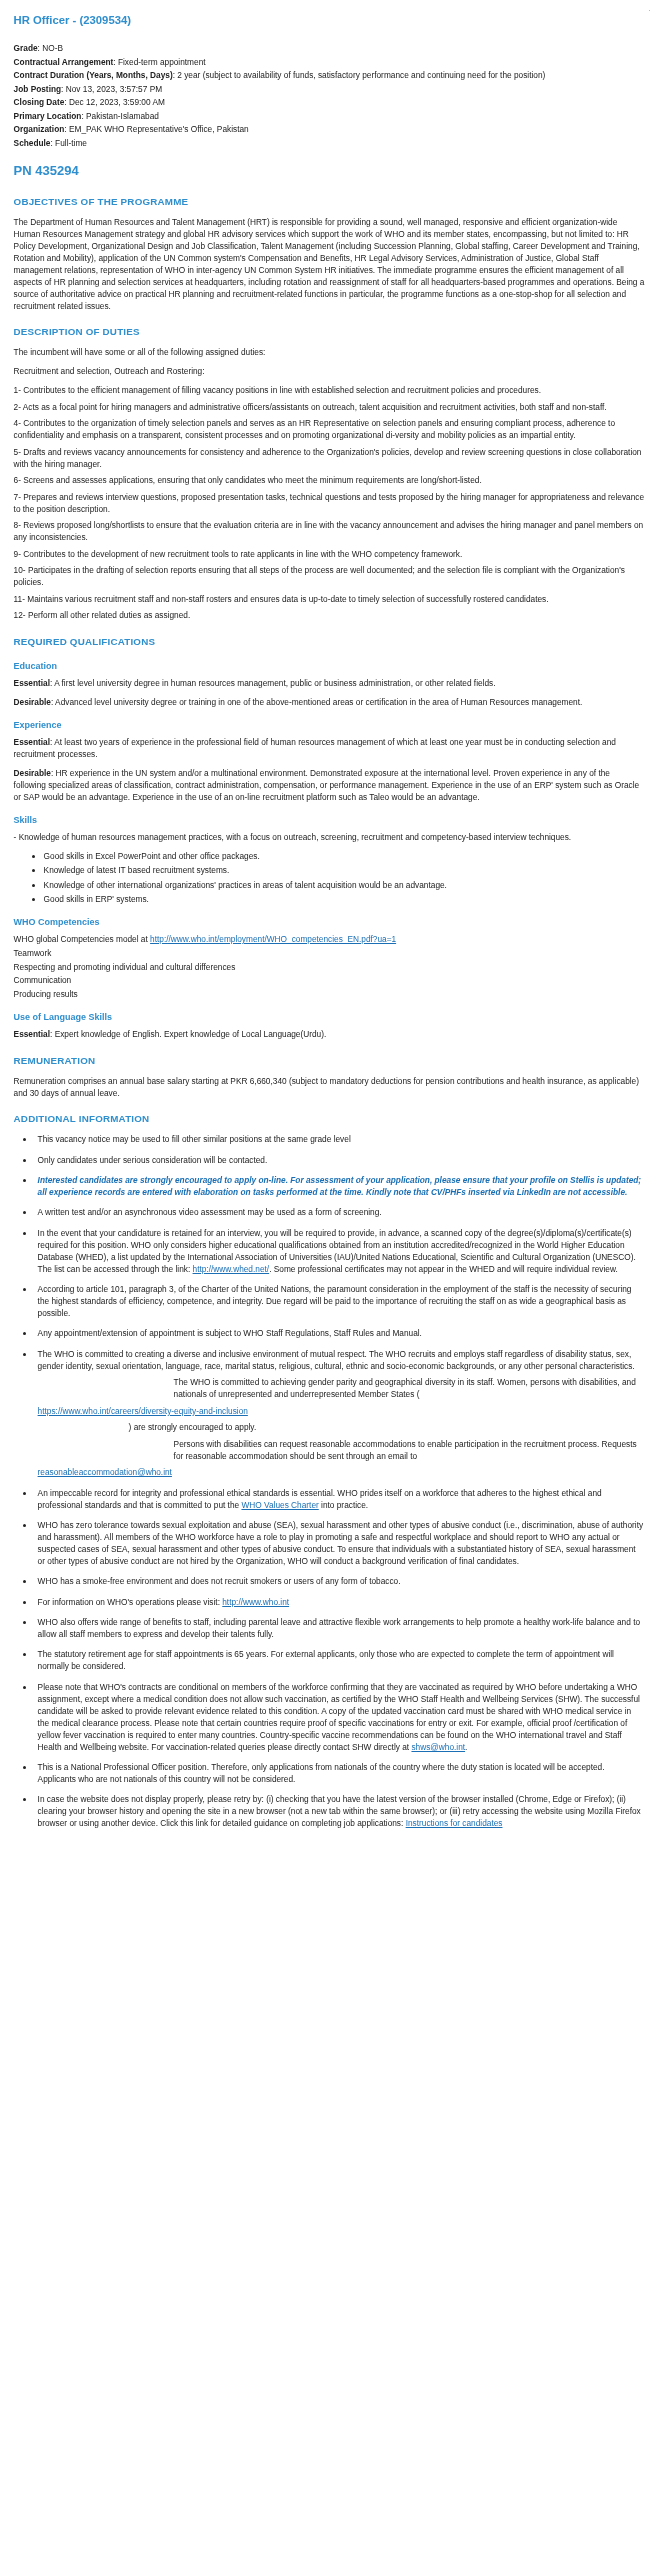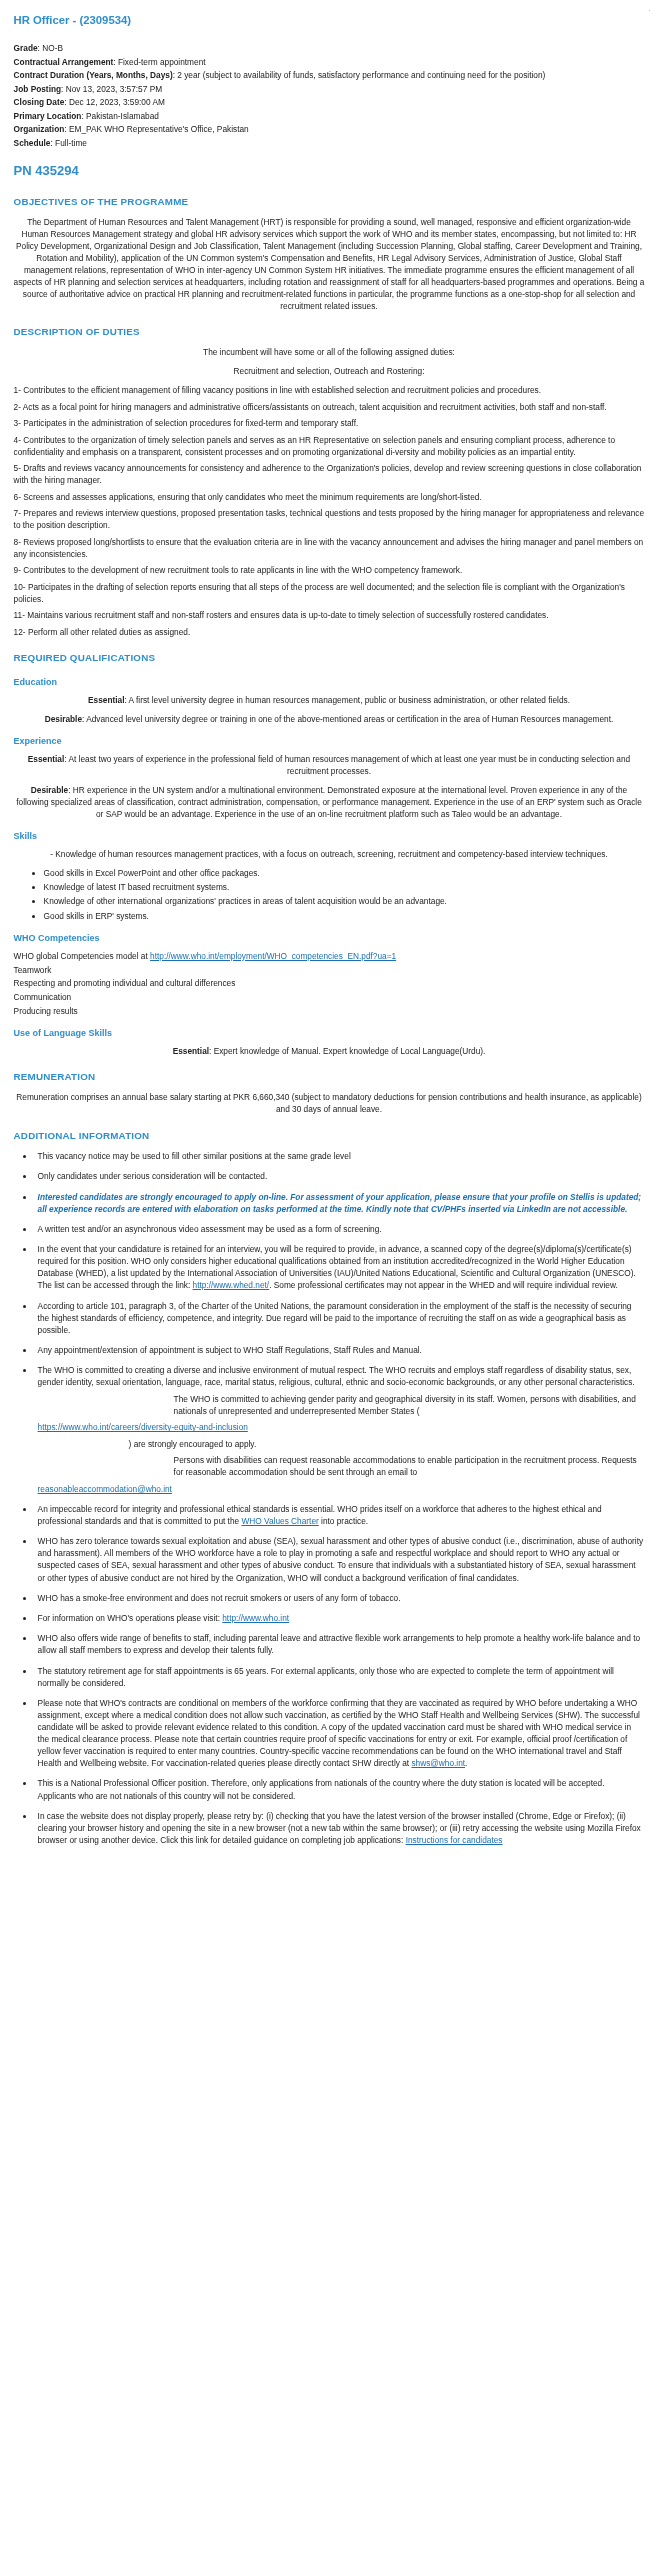--- a/index.html
+++ b/index.html
@@ -64,21 +64,21 @@
     letter-spacing: 0.2px;
   }
   h3.sub {
     color: #2f8fce;
     font-size: 9px;
     font-weight: bold;
     margin: 10.6px 0 4.5px 0;
   }
   p.body {
     margin: 0 0 6.8px 0;
-    text-align: center;
+    text-align: left;
   }
   p.tight {
     margin: 0 0 2.3px 0;
   }
   .dash-item {
     margin: 0 0 4.5px 0;
   }
   ul.dots {
     margin: 3px 0 7.6px 0;
     padding-left: 30px;
@@ -137,21 +137,20 @@
   <div class="pn">PN 435294</div>
 
   <h2 class="sec">OBJECTIVES OF THE PROGRAMME</h2>
   <p class="body">The Department of Human Resources and Talent Management (HRT) is responsible for providing a sound, well managed, responsive and efficient organization-wide Human Resources Management strategy and global HR advisory services which support the work of WHO and its member states, encompassing, but not limited to: HR Policy Development, Organizational Design and Job Classification, Talent Management (including Succession Planning, Global staffing, Career Development and Training, Rotation and Mobility), application of the UN Common system's Compensation and Benefits, HR Legal Advisory Services, Administration of Justice, Global Staff management relations, representation of WHO in inter-agency UN Common System HR initiatives. The immediate programme ensures the efficient management of all aspects of HR planning and selection services at headquarters, including rotation and reassignment of staff for all headquarters-based programmes and operations. Being a source of authoritative advice on practical HR planning and recruitment-related functions in particular, the programme functions as a one-stop-shop for all selection and recruitment related issues.</p>
 
   <h2 class="sec">DESCRIPTION OF DUTIES</h2>
   <p class="body">The incumbent will have some or all of the following assigned duties:</p>
   <p class="body">Recruitment and selection, Outreach and Rostering:</p>
   <p class="dash-item">1- Contributes to the efficient management of filling vacancy positions in line with established selection and recruitment policies and procedures.</p>
   <p class="dash-item">2- Acts as a focal point for hiring managers and administrative officers/assistants on outreach, talent acquisition and recruitment activities, both staff and non-staff.</p>
-  <p class="dash-item">3- Participates in the administration of selection procedures for fixed-term and temporary staff.</p>
   <p class="dash-item">4- Contributes to the organization of timely selection panels and serves as an HR Representative on selection panels and ensuring compliant process, adherence to confidentiality and emphasis on a transparent, consistent processes and on promoting organizational di-versity and mobility policies as an impartial entity.</p>
   <p class="dash-item">5- Drafts and reviews vacancy announcements for consistency and adherence to the Organization's policies, develop and review screening questions in close collaboration with the hiring manager.</p>
   <p class="dash-item">6- Screens and assesses applications, ensuring that only candidates who meet the minimum requirements are long/short-listed.</p>
   <p class="dash-item">7- Prepares and reviews interview questions, proposed presentation tasks, technical questions and tests proposed by the hiring manager for appropriateness and relevance to the position description.</p>
   <p class="dash-item">8- Reviews proposed long/shortlists to ensure that the evaluation criteria are in line with the vacancy announcement and advises the hiring manager and panel members on any inconsistencies.</p>
   <p class="dash-item">9- Contributes to the development of new recruitment tools to rate applicants in line with the WHO competency framework.</p>
   <p class="dash-item">10- Participates in the drafting of selection reports ensuring that all steps of the process are well documented; and the selection file is compliant with the Organization's policies.</p>
   <p class="dash-item">11- Maintains various recruitment staff and non-staff rosters and ensures data is up-to-date to timely selection of successfully rostered candidates.</p>
   <p class="dash-item">12- Perform all other related duties as assigned.</p>
 
@@ -177,21 +176,21 @@
   <h3 class="sub">WHO Competencies</h3>
   <p class="tight"><span>WHO global Competencies model at </span><a class="lnk" href="#">http://www.who.int/employment/WHO_competencies_EN.pdf?ua=1</a></p>
   <div class="plain-list">
     <p>Teamwork</p>
     <p>Respecting and promoting individual and cultural differences</p>
     <p>Communication</p>
     <p>Producing results</p>
   </div>
 
   <h3 class="sub">Use of Language Skills</h3>
-  <p class="body"><b class="ess">Essential</b><span>: Expert knowledge of Manual. Expert knowledge of Local Language(Urdu).</span></p>
+  <p class="body"><b class="ess">Essential</b><span>: Expert knowledge of English. Expert knowledge of Local Language(Urdu).</span></p>
 
   <h2 class="sec">REMUNERATION</h2>
   <p class="body">Remuneration comprises an annual base salary starting at PKR 6,660,340 (subject to mandatory deductions for pension contributions and health insurance, as applicable) and 30 days of annual leave.</p>
 
   <h2 class="sec">ADDITIONAL INFORMATION</h2>
 
   <ul class="bigbul">
     <li><span>This vacancy notice may be used to fill other similar positions at the same grade level</span></li>
     <li><span>Only candidates under serious consideration will be contacted.</span></li>
     <li><span class="em-bold-italic">Interested candidates are strongly encouraged to apply on-line.   For assessment of your application, please ensure that your profile on Stellis is updated; all experience records are entered with elaboration on tasks performed at the time. Kindly note that CV/PHFs inserted via LinkedIn are not accessible.</span></li>

